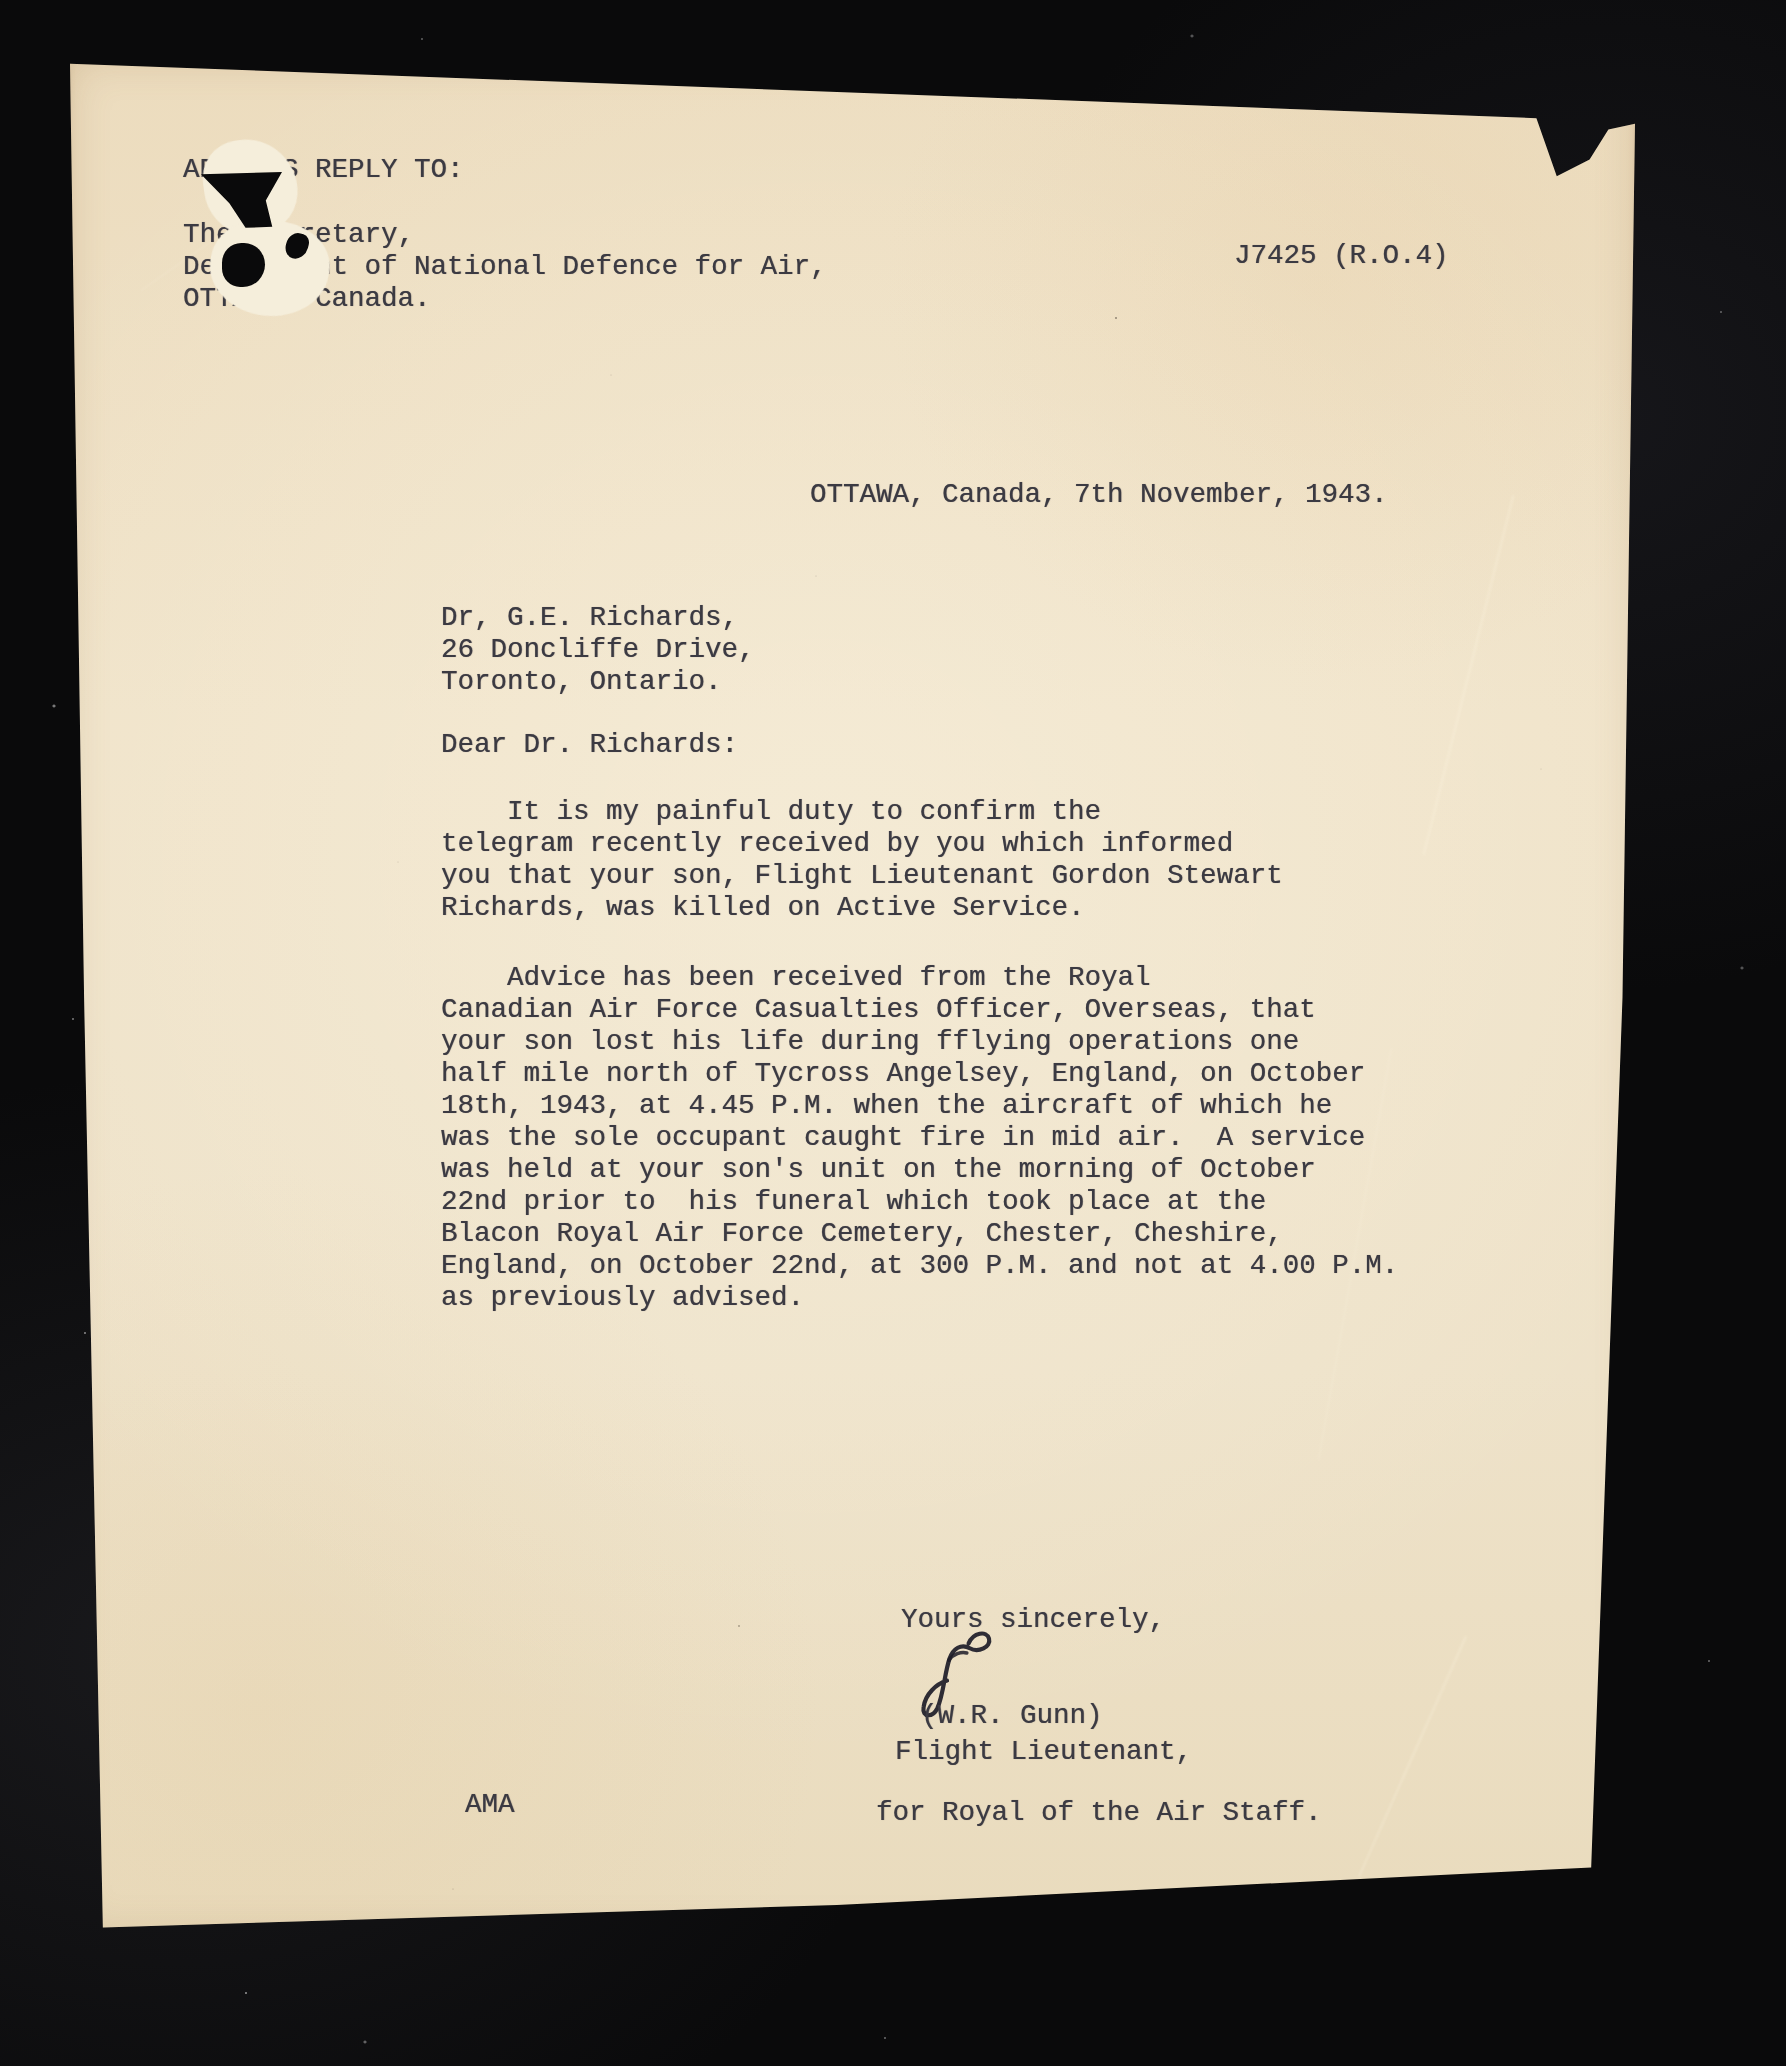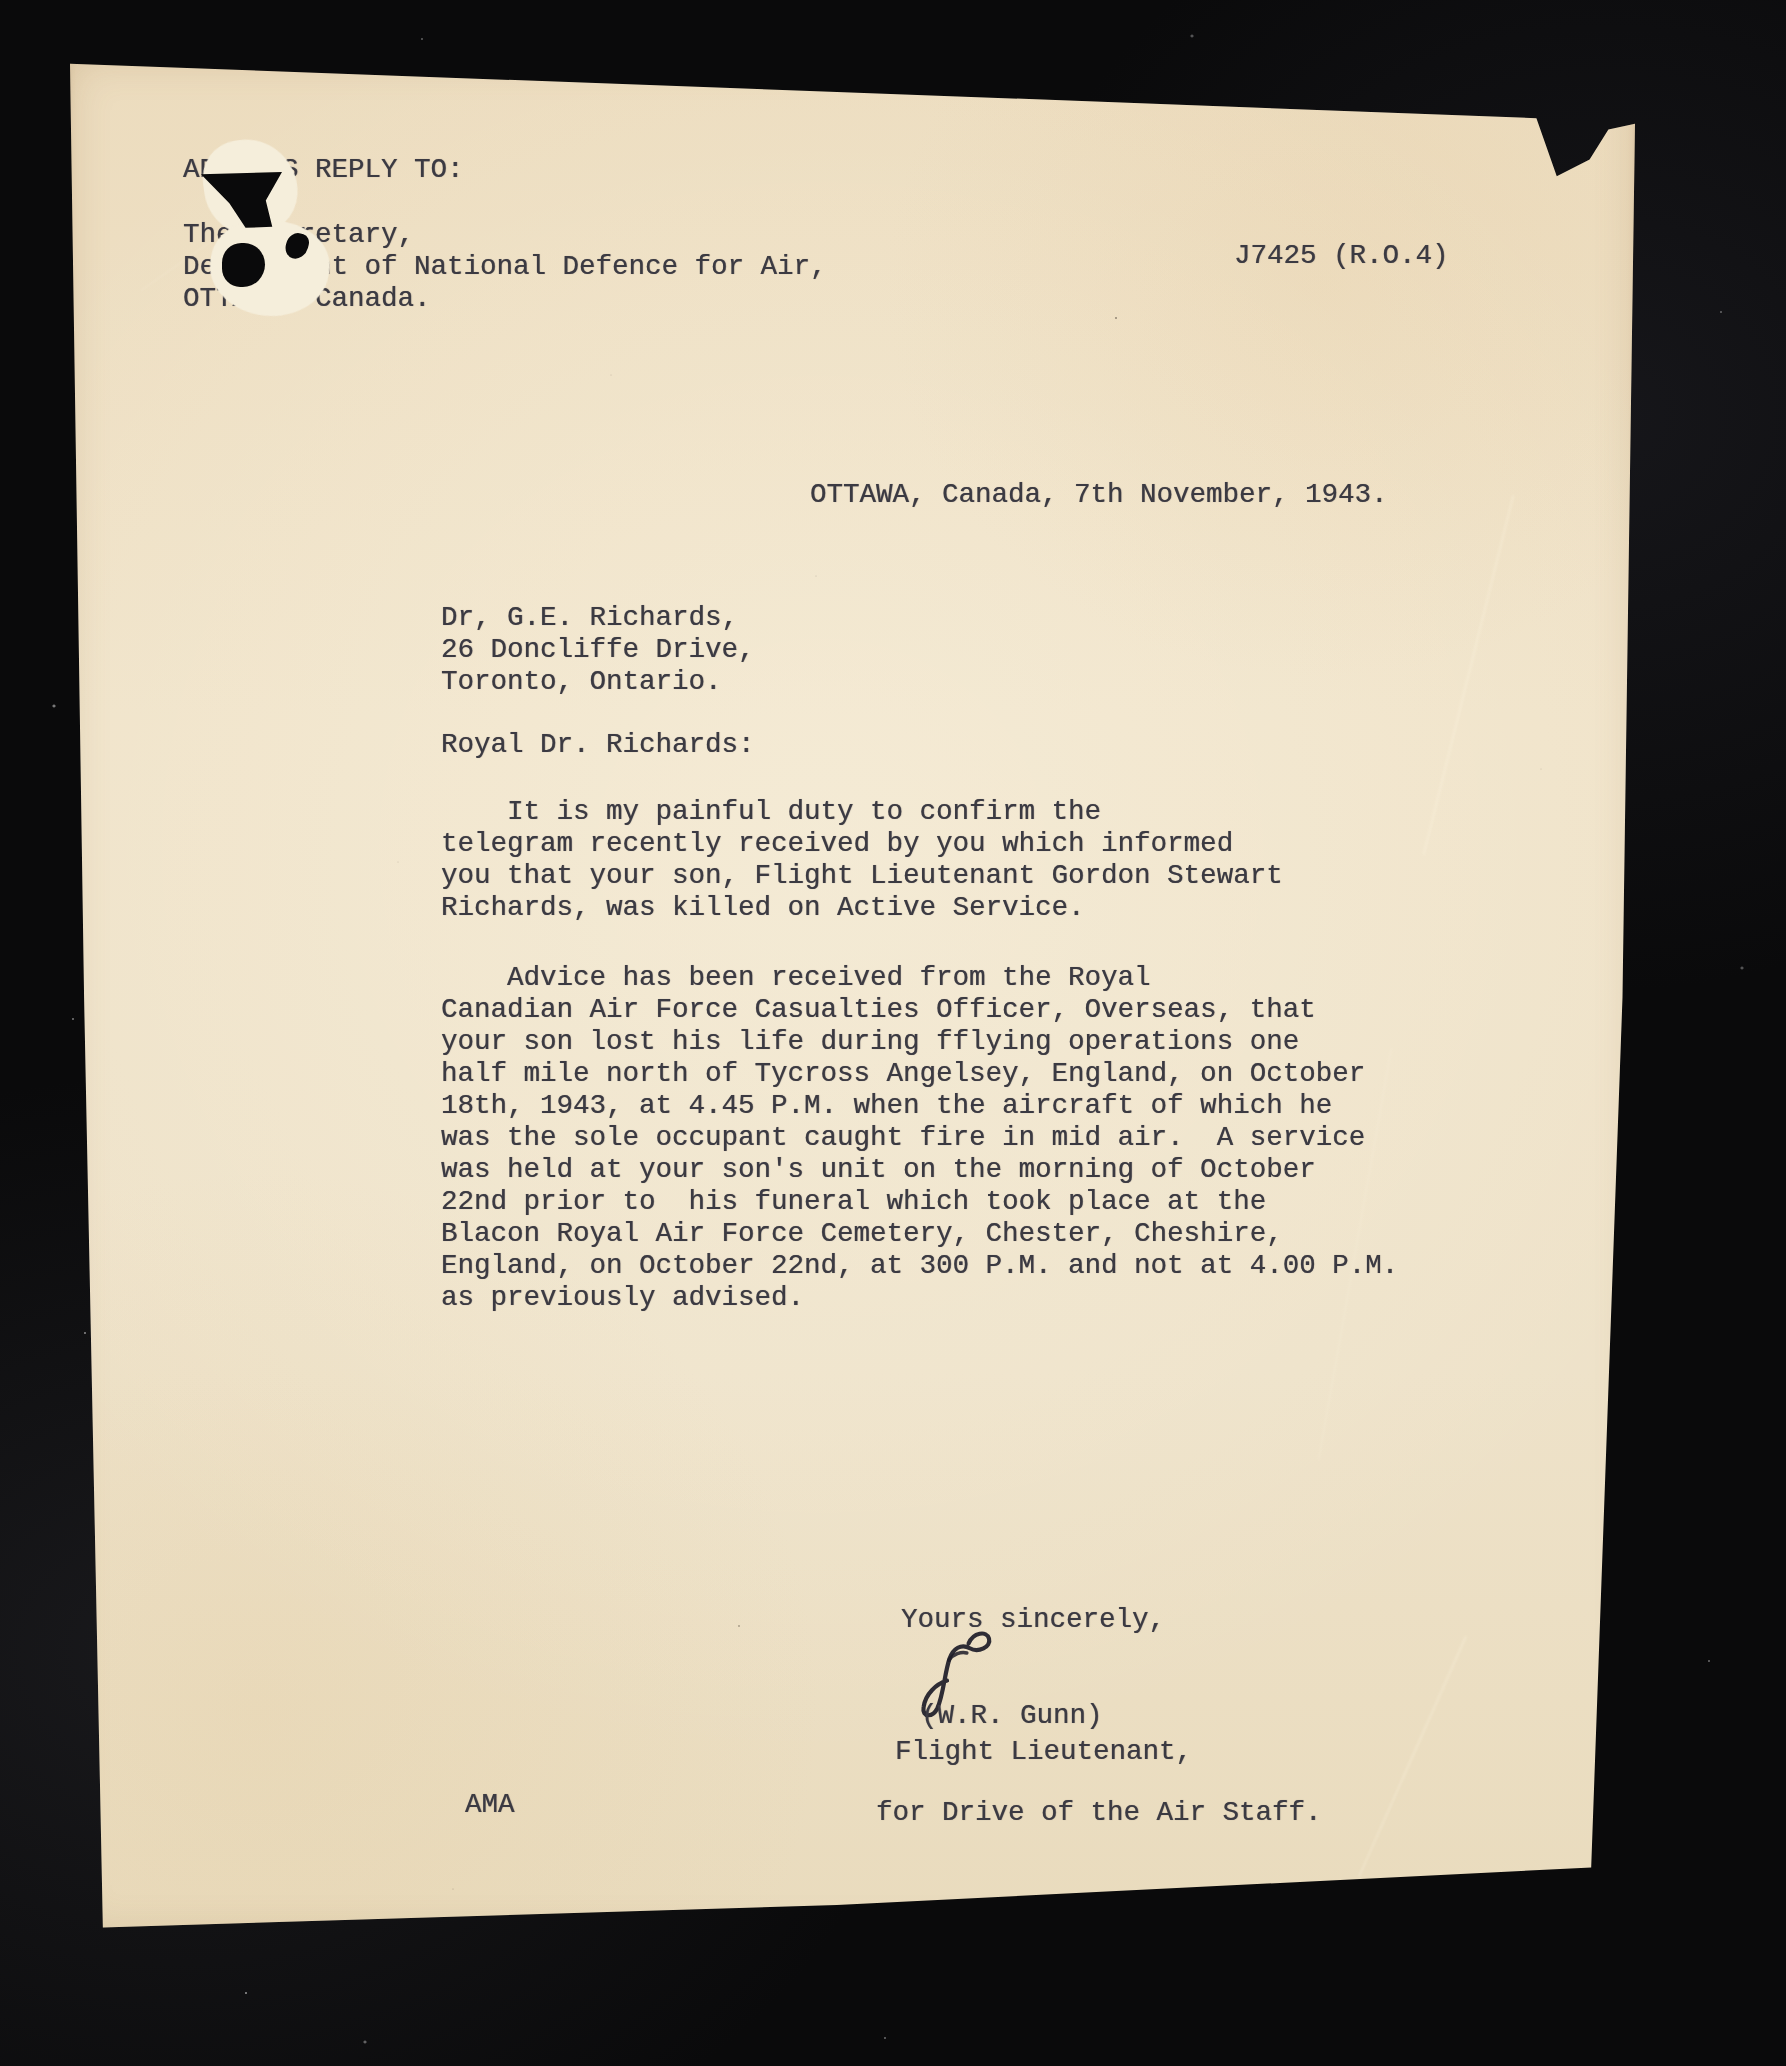--- a/index.html
+++ b/index.html
@@ -58,21 +58,21 @@
     <div class="torn" style="left:140px;top:160px;width:119px;height:96px;border-radius:50% 45% 55% 50%;transform:rotate(10deg);"></div>
     <div class="hole" style="left:131px;top:112px;width:81px;height:57px;clip-path:polygon(0% 4%,100% 0%,80% 50%,88% 96%,55% 98%,35% 55%);"></div>
     <div class="hole" style="left:152px;top:183px;width:43px;height:44px;border-radius:48% 52% 55% 45%;"></div>
     <div class="hole" style="left:216px;top:173px;width:22px;height:26px;border-radius:55% 40% 60% 50%;transform:rotate(16deg);"></div>
 
     <div class="tx" style="left:740px;top:419px;">OTTAWA, Canada, 7th November, 1943.</div>
 
     <div class="tx" style="left:371px;top:542px;">Dr, G.E. Richards,
 26 Doncliffe Drive,
 Toronto, Ontario.</div>
-    <div class="tx" style="left:371px;top:669px;">Royal Dr. Richards:</div>
+    <div class="tx" style="left:371px;top:669px;">Dear Dr. Richards:</div>
 
     <div class="tx" style="left:371px;top:736px;font-family:Liberation Mono, monospace;">    It is my painful duty to confirm the
 telegram recently received by you which informed
 you that your son, Flight Lieutenant Gordon Stewart
 Richards, was killed on Active Service.</div>
     <div class="tx" style="left:371px;top:902px;">    Advice has been received from the Royal
 Canadian Air Force Casualties Officer, Overseas, that
 your son lost his life during fflying operations one
 half mile north of Tycross Angelsey, England, on October
 18th, 1943, at 4.45 P.M. when the aircraft of which he
@@ -85,20 +85,20 @@
 
     <div class="tx" style="left:831px;top:1544px;">Yours sincerely,</div>
     <div style="position:absolute;left:841px;top:1563px;width:90px;height:102px;">
       <svg width="90" height="102" viewBox="0 0 150 170">
         <path d="M96 34 C104 16 126 12 130 26 C134 40 112 50 98 42 C84 34 70 42 64 60 C56 84 54 120 44 142 C36 158 18 158 21 140 C24 118 42 102 60 96" fill="none" stroke="#1d1c28" stroke-width="7" stroke-linecap="round" opacity="0.92"></path>
         <path d="M63 62 C70 52 84 47 93 50" fill="none" stroke="#1d1c28" stroke-width="6" stroke-linecap="round" opacity="0.85"></path>
       </svg>
     </div>
     <div class="tx" style="left:851px;top:1640px;">(W.R. Gunn)</div>
     <div class="tx" style="left:825px;top:1676px;">Flight Lieutenant,</div>
-    <div class="tx" style="left:806px;top:1737px;">for Drive of the Air Staff.</div>
+    <div class="tx" style="left:806px;top:1737px;">for Royal of the Air Staff.</div>
 
     <div class="tx" style="left:395px;top:1729px;">AMA</div>
 
     <div class="dust"></div>
   </div>
 </div>
 
 
 </body></html>

